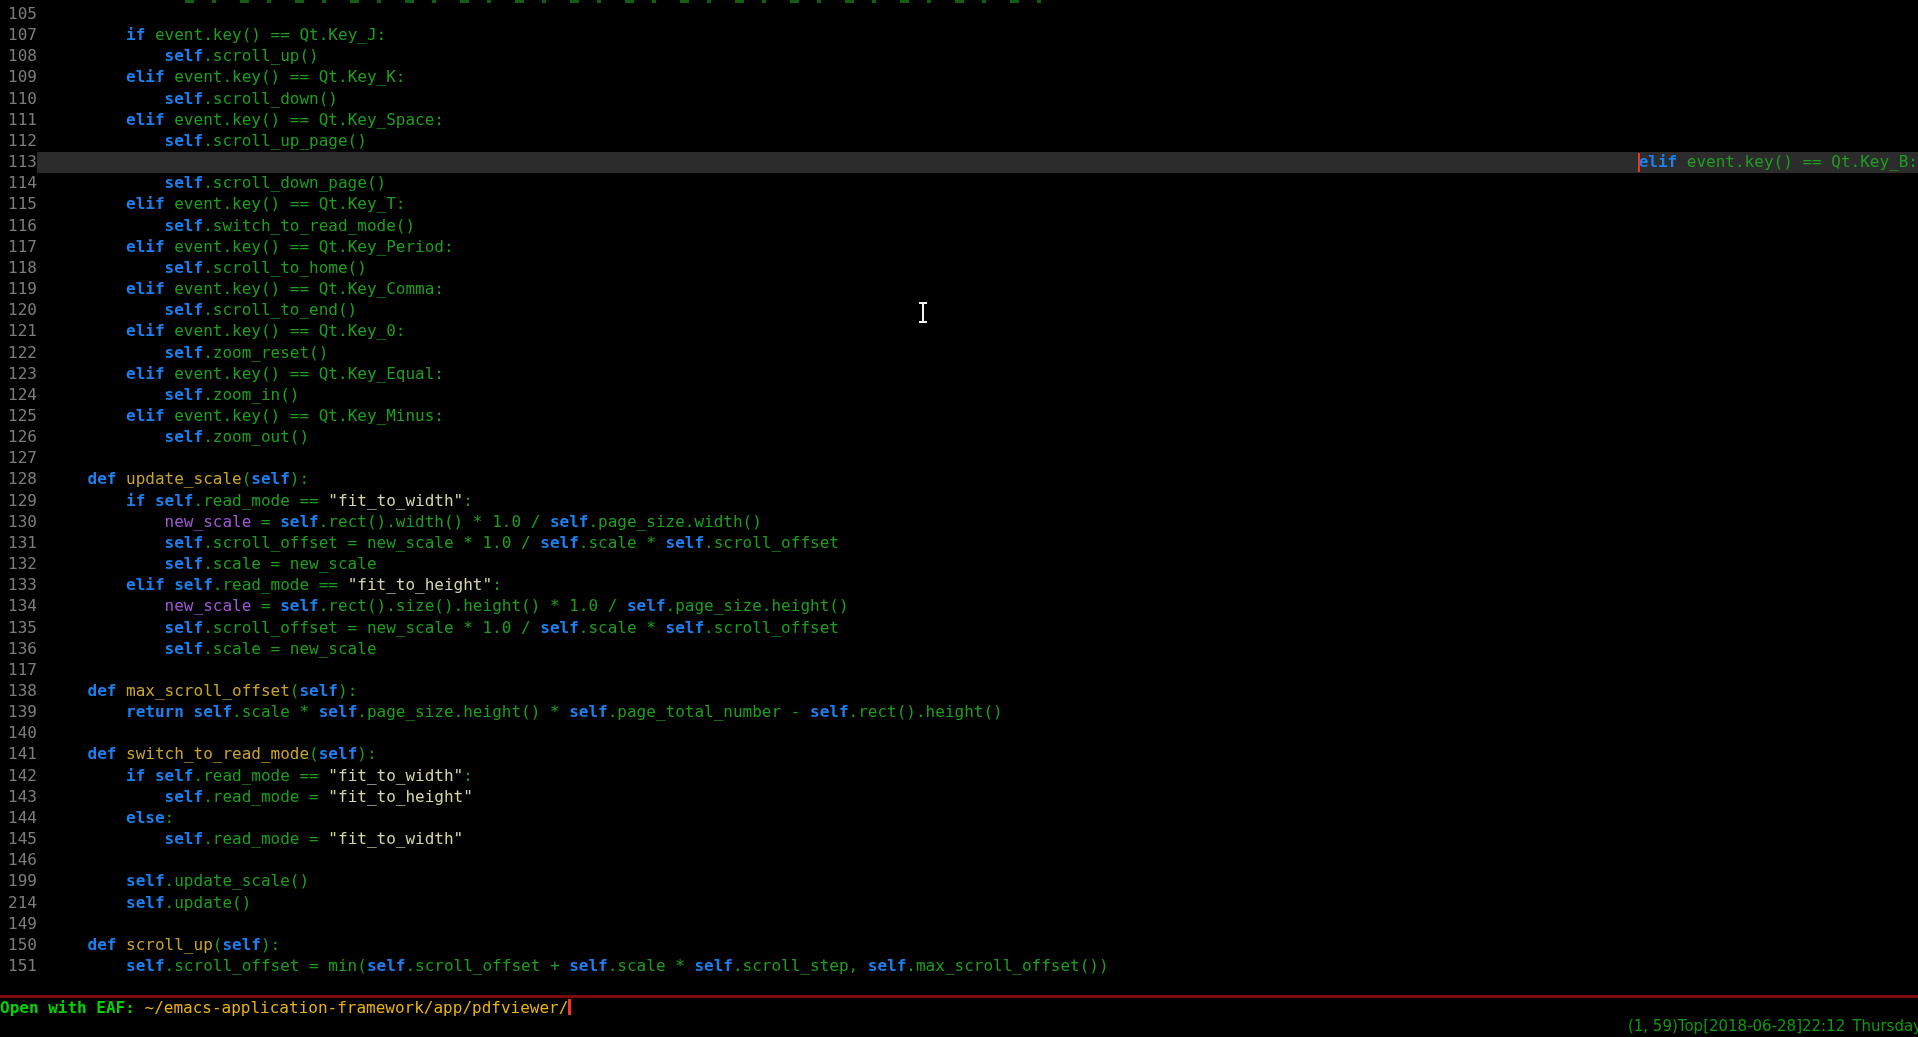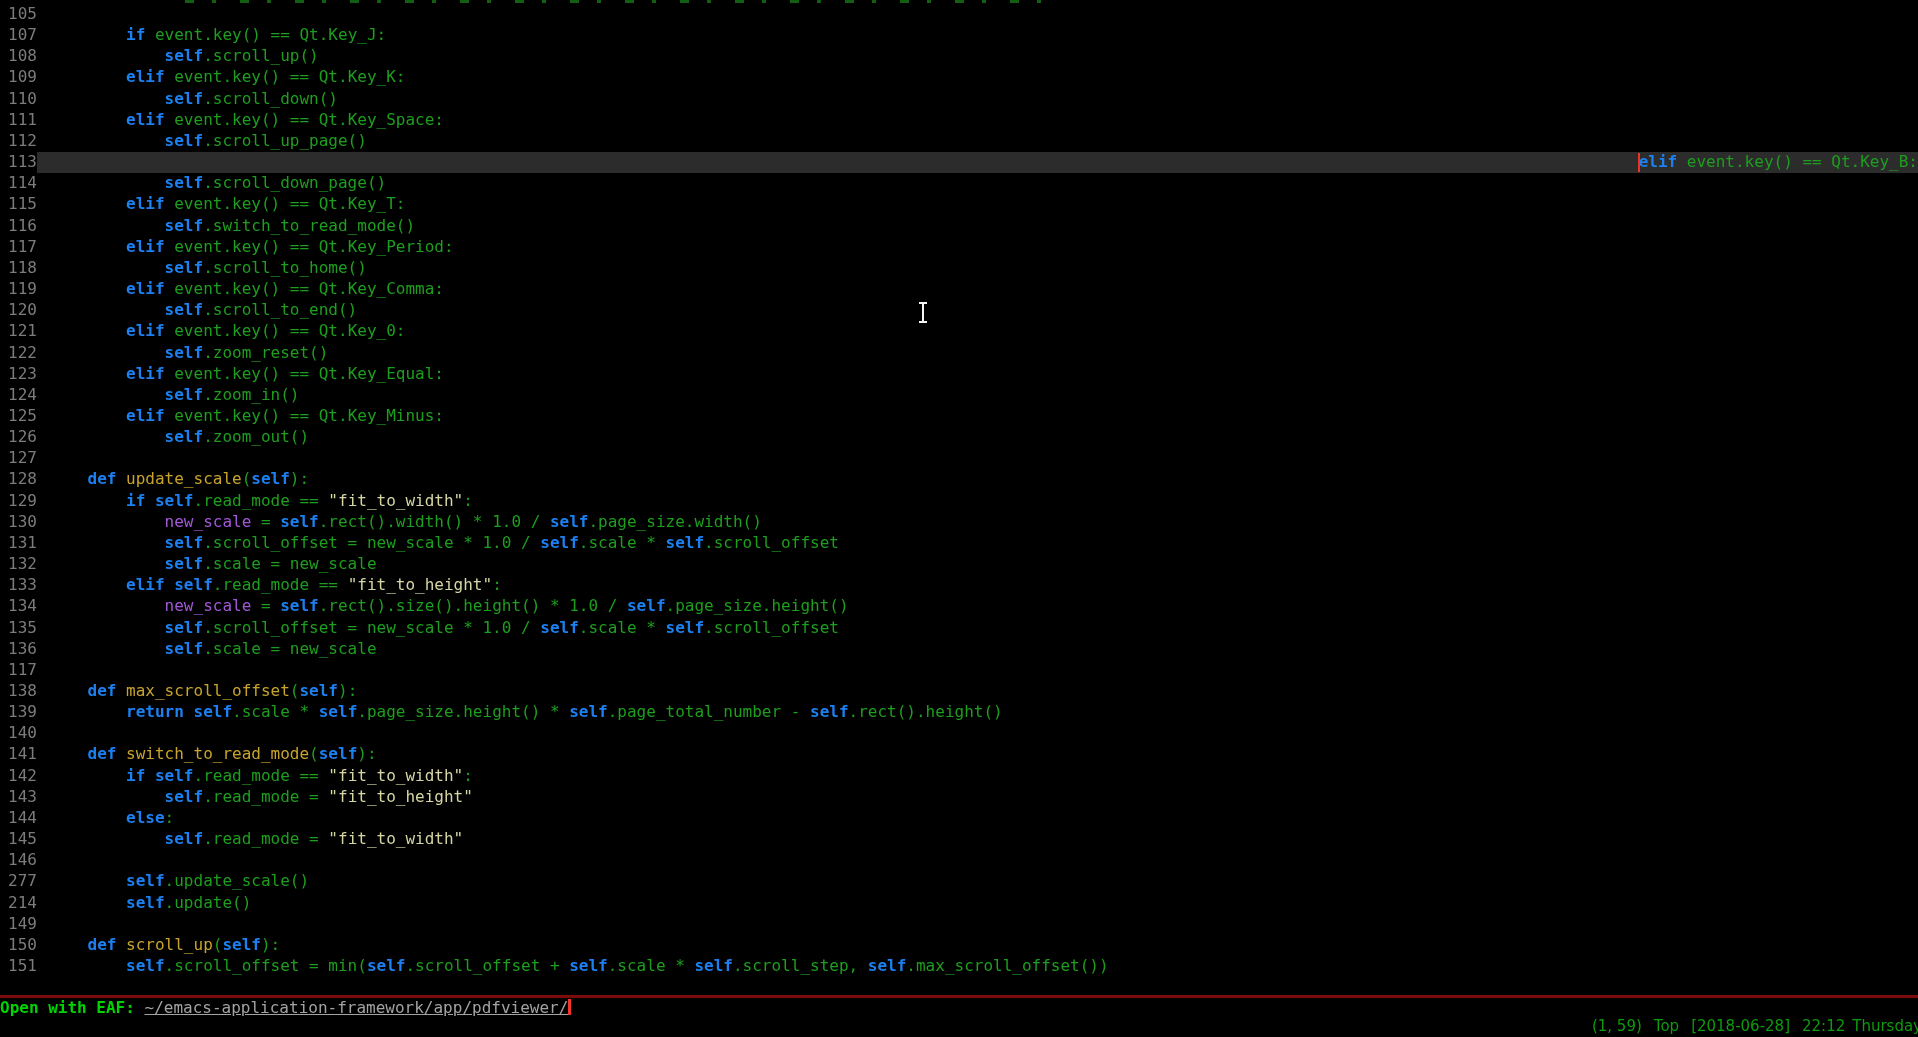--- a/index.html
+++ b/index.html
@@ -25,27 +25,27 @@
   .tstr{color:#d6d6a4;}
   .td{color:#1e9e1e;}
   .caret-bar{position:absolute;width:2px;height:19px;margin-left:-1px;margin-top:1px;
              background:#f03226;}
 
   
   .minibar{position:absolute;left:0;right:0;bottom:0;height:42px;background:#000;}
   .divider{height:3px;background:#7c0c0c;}
   .miniline{height:20px;line-height:20px;font:16px "DejaVu Sans Mono",monospace;white-space:pre;}
   .prompt{color:#00d400;font-weight:bold;}
-  .mininput{color:#a3a3a3;text-decoration:underline;}
+  .mininput{color:#eab308;}
   .mini-caret{display:inline-block;width:3px;height:16px;background:#f2372a;vertical-align:-2px;}
 
   
   .tray{position:absolute;right:-4px;bottom:1px;height:19px;line-height:19px;
         color:#0d9a0d;font:15px "DejaVu Sans",sans-serif;white-space:pre;}
-  .tray span{margin-left:12px;}
+  .tray span{}
   .tray span:first-child{margin-left:0;}
   .tray .day{margin-left:7px;}
 
   
   .ibeam{position:absolute;left:918px;top:302px;width:10px;height:21px;filter:drop-shadow(0 0 1px #000);}
   .ibeam i{position:absolute;background:#f5f5f5;}
   .ibeam .stem{left:4px;top:2px;width:2px;height:17px;}
   .ibeam .st{left:1px;top:0;width:8px;height:2px;}
   .ibeam .sb{left:1px;top:19px;width:8px;height:2px;}
 </style>
@@ -91,21 +91,21 @@
       <div class="row"><span class="ln">117</span><span class="cw"><span></span></span></div>
       <div class="row"><span class="ln">138</span><span class="cw"><span>    </span><span class="tk">def </span><span class="tf">max_scroll_offset</span><span class="td">(</span><span class="ts">self</span><span class="td">):</span></span></div>
       <div class="row"><span class="ln">139</span><span class="cw"><span>        </span><span class="tk">return </span><span class="ts">self</span><span class="td">.scale * </span><span class="ts">self</span><span class="td">.page_size.height() * </span><span class="ts">self</span><span class="td">.page_total_number - </span><span class="ts">self</span><span class="td">.rect().height()</span></span></div>
       <div class="row"><span class="ln">140</span><span class="cw"><span></span></span></div>
       <div class="row"><span class="ln">141</span><span class="cw"><span>    </span><span class="tk">def </span><span class="tf">switch_to_read_mode</span><span class="td">(</span><span class="ts">self</span><span class="td">):</span></span></div>
       <div class="row"><span class="ln">142</span><span class="cw"><span>        </span><span class="tk">if </span><span class="ts">self</span><span class="td">.read_mode == </span><span class="tstr">"fit_to_width"</span><span class="td">:</span></span></div>
       <div class="row"><span class="ln">143</span><span class="cw"><span>            </span><span class="ts">self</span><span class="td">.read_mode = </span><span class="tstr">"fit_to_height"</span></span></div>
       <div class="row"><span class="ln">144</span><span class="cw"><span>        </span><span class="tk">else</span><span class="td">:</span></span></div>
       <div class="row"><span class="ln">145</span><span class="cw"><span>            </span><span class="ts">self</span><span class="td">.read_mode = </span><span class="tstr">"fit_to_width"</span></span></div>
       <div class="row"><span class="ln">146</span><span class="cw"><span></span></span></div>
-      <div class="row"><span class="ln">277</span><span class="cw"><span>        </span><span class="ts">self</span><span class="td">.update_scale()</span></span></div>
+      <div class="row"><span class="ln">199</span><span class="cw"><span>        </span><span class="ts">self</span><span class="td">.update_scale()</span></span></div>
       <div class="row"><span class="ln">214</span><span class="cw"><span>        </span><span class="ts">self</span><span class="td">.update()</span></span></div>
       <div class="row"><span class="ln">149</span><span class="cw"><span></span></span></div>
       <div class="row"><span class="ln">150</span><span class="cw"><span>    </span><span class="tk">def </span><span class="tf">scroll_up</span><span class="td">(</span><span class="ts">self</span><span class="td">):</span></span></div>
       <div class="row"><span class="ln">151</span><span class="cw"><span>        </span><span class="ts">self</span><span class="td">.scroll_offset = min(</span><span class="ts">self</span><span class="td">.scroll_offset + </span><span class="ts">self</span><span class="td">.scale * </span><span class="ts">self</span><span class="td">.scroll_step, </span><span class="ts">self</span><span class="td">.max_scroll_offset())</span></span></div>
     </div>
 
   <div class="minibar">
     <div class="divider"></div>
     <div class="miniline"><span class="prompt">Open with EAF: </span><span class="mininput">~/emacs-application-framework/app/pdfviewer/</span><span class="mini-caret"></span></div>
     <div class="tray"><span>(1, 59)</span><span>Top</span><span>[2018-06-28]</span><span>22:12</span><span class="day">Thursday</span></div>

